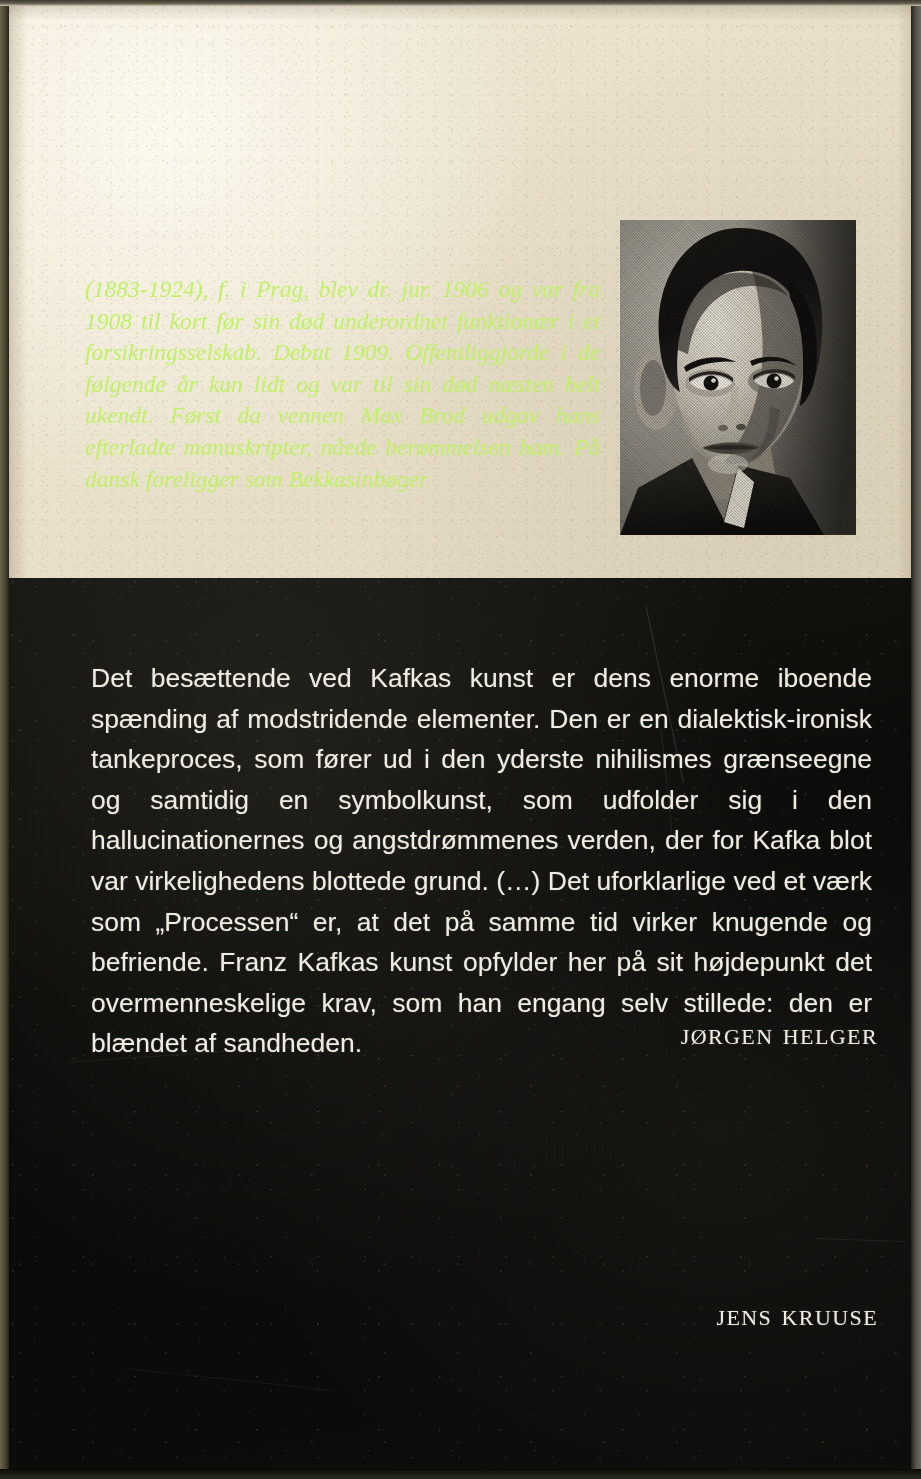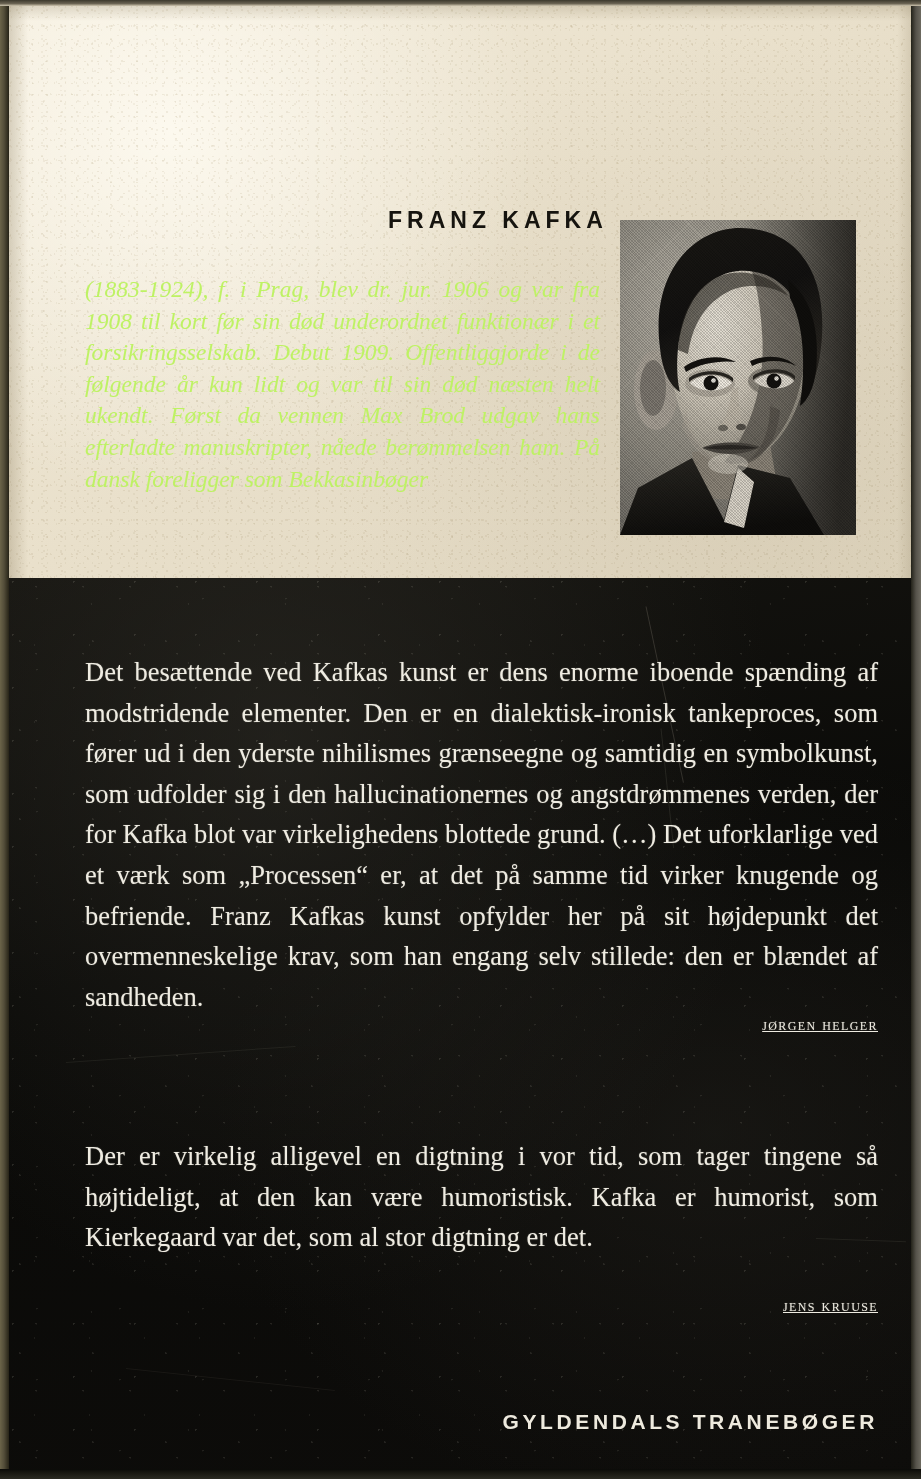--- a/index.html
+++ b/index.html
@@ -186,42 +186,41 @@
   }
 
   
   .quote-block {
     position: absolute;
     z-index: 20;
     width: 793px;
     left: 85px;
   }
   .quote-text {
-    margin: 0;
+    margin: 6px;
     color: #efece2;
-    font-family: Liberation Serif, serif;
+    font-family: Liberation Sans, sans-serif;
     font-size: 26.5px;
     line-height: 40.6px;
     text-align: justify;
     text-shadow: 0 0 1.5px rgba(235,232,222,0.30);
   }
   .quote-1 { top: 652px; }
   .quote-2 { top: 1136px; }
   .attribution {
     position: absolute;
     z-index: 20;
     right: 43px;
     color: #eeebe1;
     font-family: "Liberation Serif", serif;
-    font-size: 17px;
+    font-size: 32px;
     letter-spacing: 1.4px;
     font-variant: small-caps;
     text-transform: lowercase;
     text-shadow: 0 0 1.5px rgba(235,232,222,0.30);
-    text-decoration: underline;
   }
   .attr-1 { top: 1015px; }
   .attr-2 { top: 1296px; }
 
   .imprint {
     position: absolute;
     z-index: 20;
     right: 43px;
     top: 1410px;
     color: #eeeade;
@@ -234,21 +233,20 @@
 </head>
 <body>
 
 <div class="book-back">
 
   <div class="cream-panel">
     <div class="cream-grain"></div>
     <div class="cream-edge-shadow"></div>
   </div>
 
-  <div class="author-heading">FRANZ KAFKA</div>
 
   <div class="bio-block">
     <p class="bio-italic">(1883-1924), f. i Prag, blev dr. jur. 1906 og var fra 1908 til kort før sin død underordnet funktionær i et forsikringsselskab. Debut 1909. Offentliggjorde i de følgende år kun lidt og var til sin død næsten helt ukendt. Først da vennen Max Brod udgav hans efterladte manuskripter, nåede berømmelsen ham. På dansk foreligger som Bekkasinbøger</p>
   </div>
 
   <div class="portrait-frame">
     <svg width="236" height="315" viewBox="0 0 236 315">
       <defs>
         <radialGradient id="bgLt" cx="32%" cy="30%" r="78%">
           <stop offset="0%" stop-color="#b9b4a9"></stop>
@@ -344,25 +342,21 @@
     <div class="scratch" style="left:60px; top:484px; width:230px; height:1px; transform:rotate(-4deg); opacity:0.45;"></div>
     <div class="scratch" style="left:120px; top:790px; width:210px; height:1px; transform:rotate(6deg); opacity:0.35;"></div>
     <div class="scratch" style="left:810px; top:660px; width:90px; height:1px; transform:rotate(2deg); opacity:0.5;"></div>
   </div>
 
   <div class="quote-block quote-1">
     <p class="quote-text">Det besættende ved Kafkas kunst er dens enorme iboende spænding af modstridende elementer. Den er en dialektisk-ironisk tankeproces, som fører ud i den yderste nihilismes grænseegne og samtidig en symbolkunst, som udfolder sig i den hallucinationernes og angstdrømmenes verden, der for Kafka blot var virkelighedens blottede grund. (…) Det uforklarlige ved et værk som „Processen“ er, at det på samme tid virker knugende og befriende. Franz Kafkas kunst opfylder her på sit højdepunkt det overmenneskelige krav, som han engang selv stillede: den er blændet af sandheden.</p>
   </div>
   <div class="attribution attr-1">JØRGEN HELGER</div>
 
-  <div class="quote-block quote-2">
-    <p class="quote-text">Der er virkelig alligevel en digtning i vor tid, som tager tingene så højtideligt, at den kan være humoristisk. Kafka er humorist, som Kierkegaard var det, som al stor digtning er det.</p>
-  </div>
   <div class="attribution attr-2">JENS KRUUSE</div>
 
-  <div class="imprint">GYLDENDALS TRANEBØGER</div>
 
   <div class="edge-left"></div>
   <div class="edge-right"></div>
   <div class="edge-top"></div>
   <div class="edge-bottom"></div>
 
 </div>
 
 </body></html>

